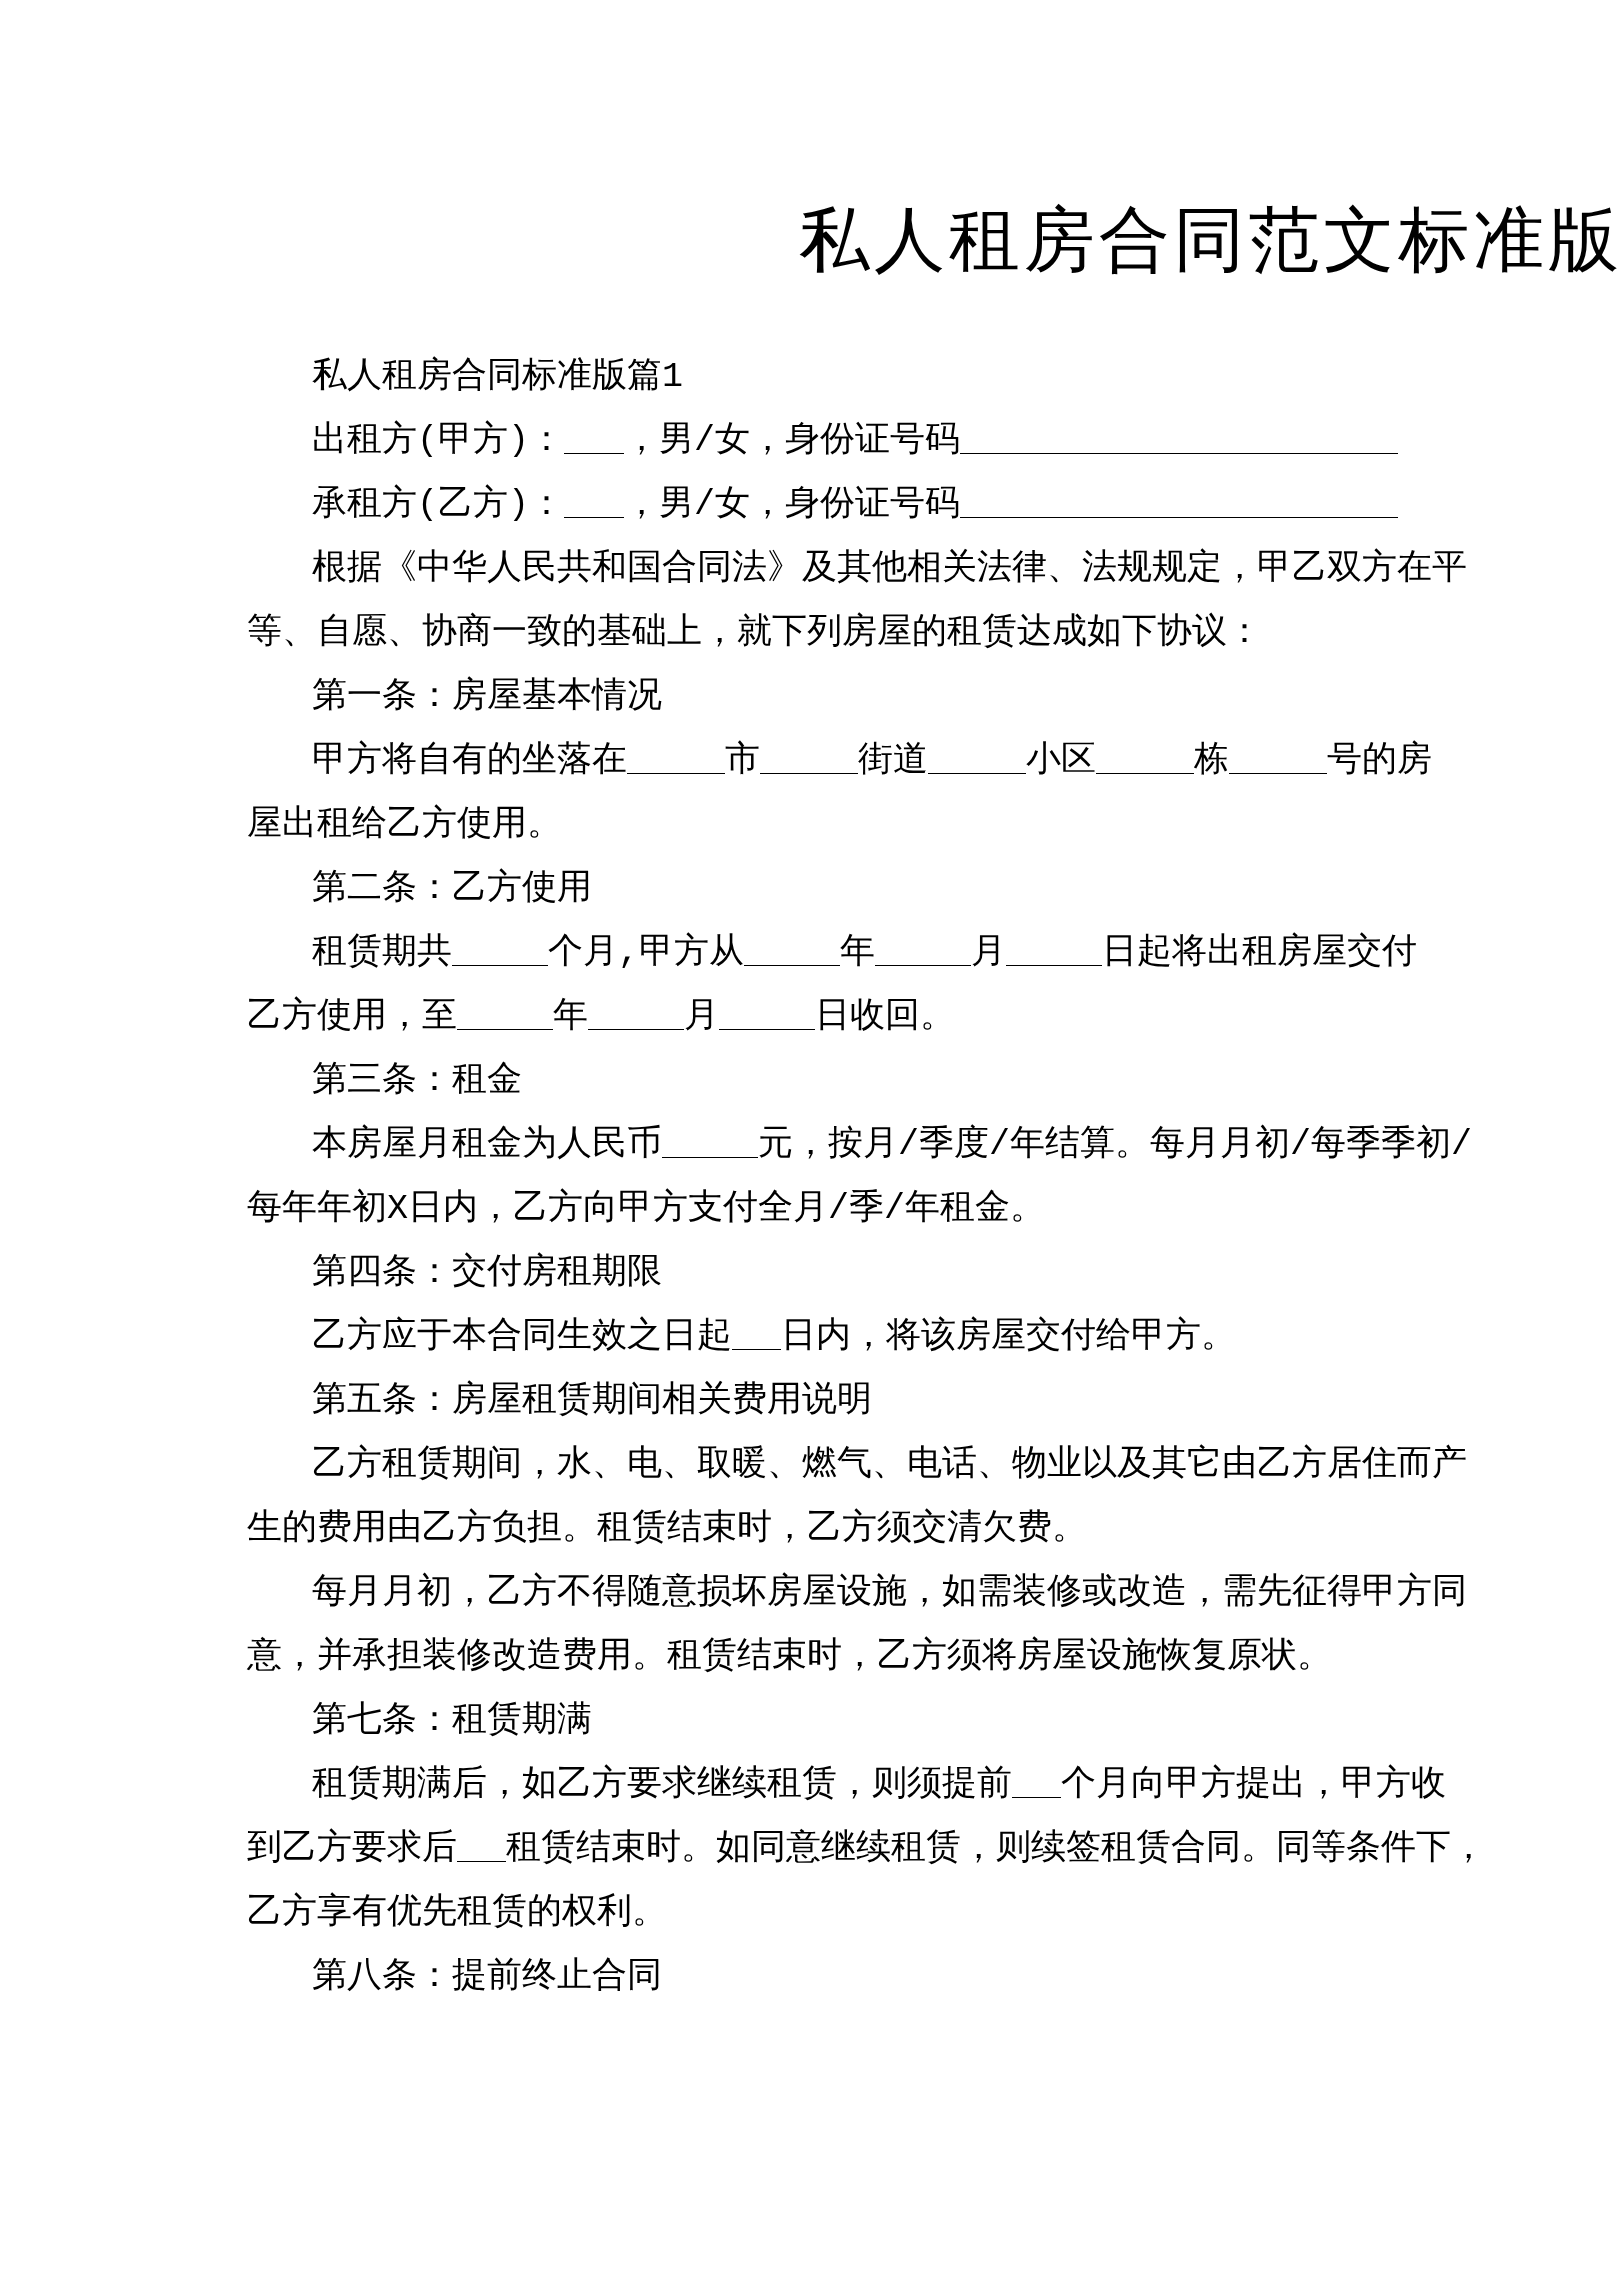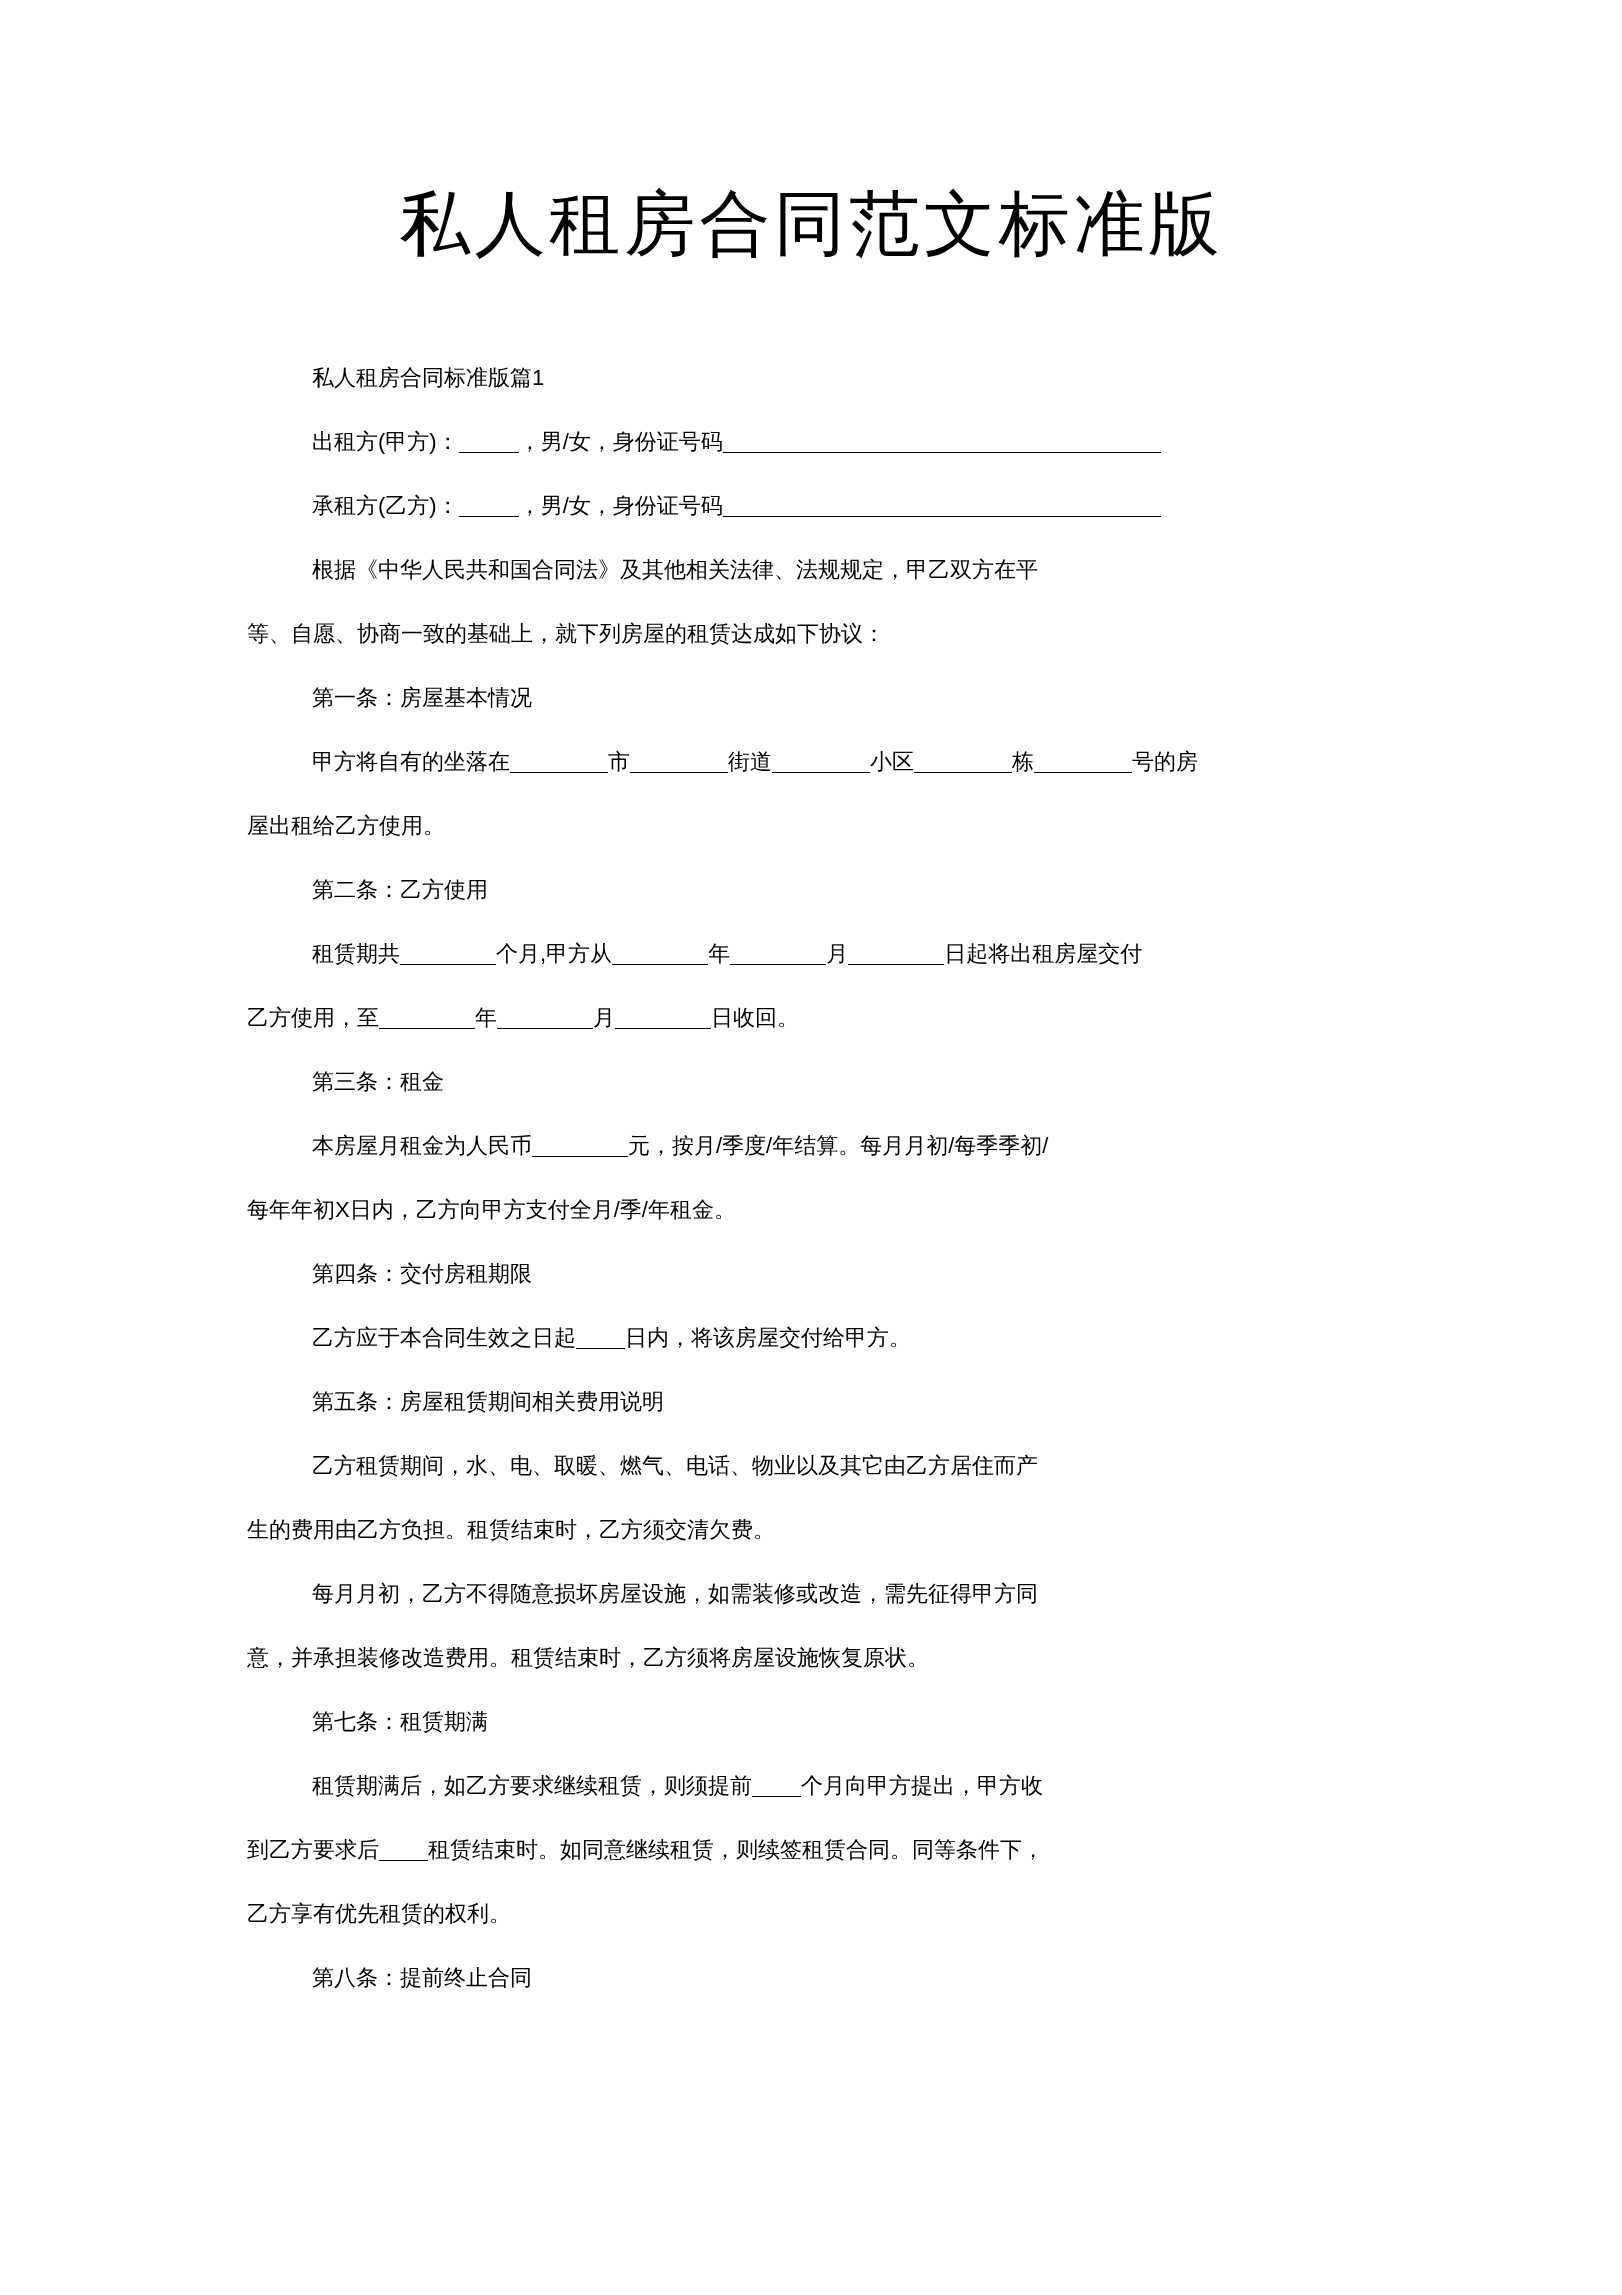--- a/index.html
+++ b/index.html
@@ -1,26 +1,26 @@
 <!DOCTYPE html>
 <html style="font-size:10.5px"><head>
 <meta charset="utf-8">
 <style>
   html, body { margin: 0; padding: 0; background: #ffffff; }
   body { width: 1623px; height: 2295px; position: relative; overflow: hidden; }
   .page { position: absolute; left: 0; top: 0; width: 1623px; height: 2295px; background: #ffffff; }
   .title {
-    position: absolute; left: 0; top: 184px; width: 1623px; text-align: center;
+    position: absolute; left: 0; top: 200px; width: 1623px; text-align: right;
     font-family: "DejaVu Serif", "Liberation Serif", serif;
     font-size: 71px; line-height: 79px; color: #000000; letter-spacing: 3.9px;
   }
   .body {
     position: absolute; left: 247px; top: 354px; width: 1129px;
-    font-family: Liberation Sans, sans-serif;
-    font-size: 22px; color: #000000;
+    font-family: Liberation Mono, monospace;
+    font-size: 35px; color: #000000;
   }
   .line { height: 64px; line-height: 47px; white-space: nowrap; overflow: visible; }
   .indent { padding-left: 65px; }
   .blank {
     display: inline-block; border-bottom: 1.3px solid #000000;
     height: 34px; vertical-align: baseline; margin-bottom: -3.9px;
   }
 </style>
 </head>
 <body>

